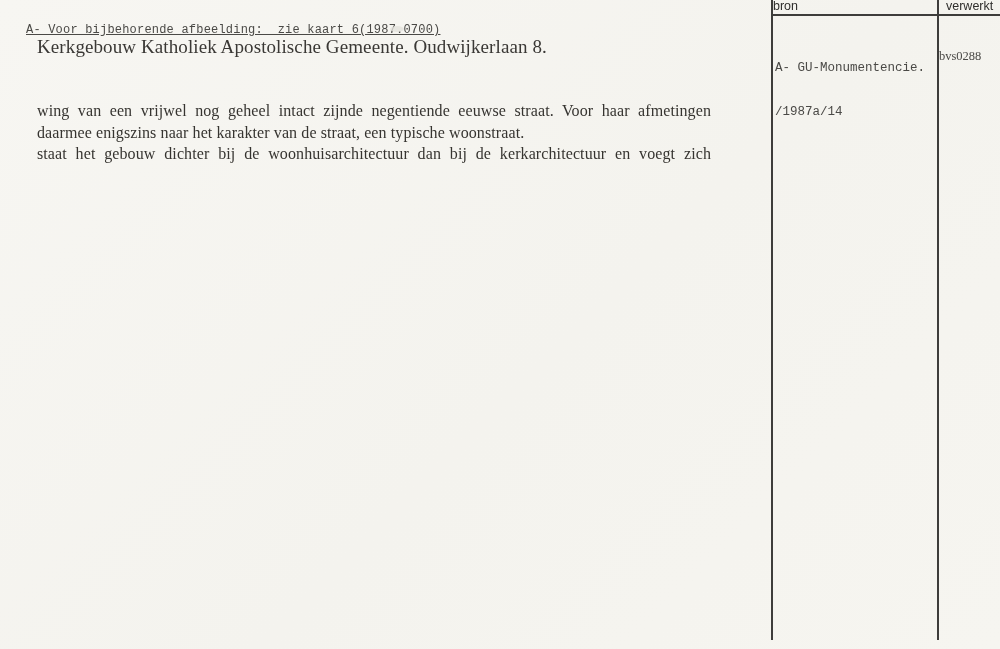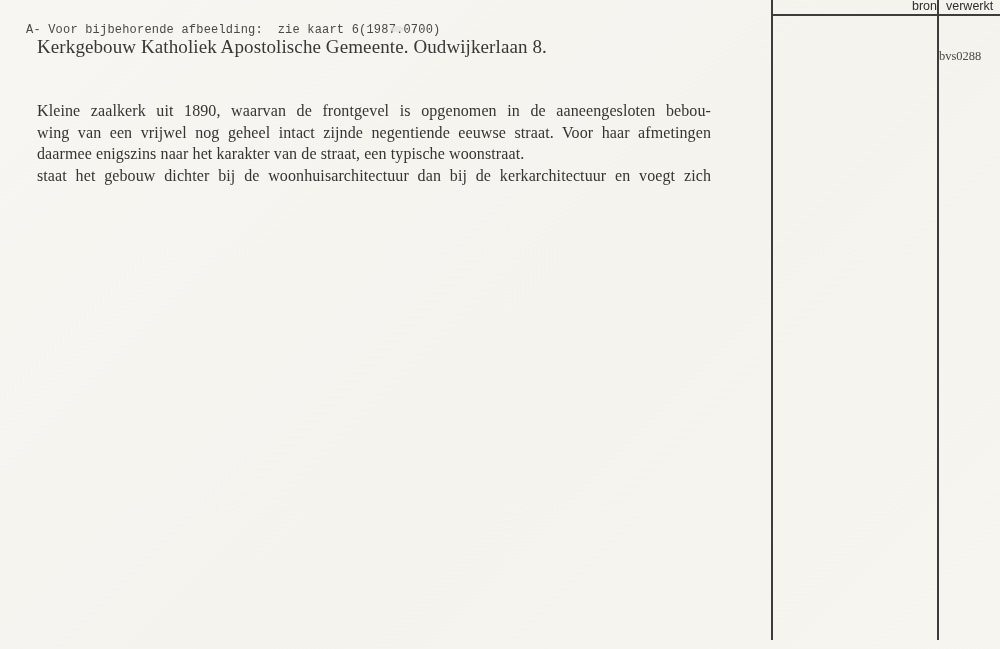--- a/index.html
+++ b/index.html
@@ -25,20 +25,21 @@
     white-space: pre;
   }
   .sans {
     font-family: "Liberation Sans", "DejaVu Sans", sans-serif;
     color: #2f2e2c;
   }
   .note-line {
     left: 26px; top: 23px;
     font-size: 12px;
     letter-spacing: 0.2px;
+    text-decoration: underline;
   }
   .doc-title {
     left: 37px; top: 36px;
     font-size: 19px;
     color: #3a3835;
     white-space: nowrap;
     letter-spacing: 0.1px;
   }
   .para {
     left: 37px;
@@ -75,21 +76,21 @@
     width: 229px; height: 2px;
     background: #3e3d3b;
   }
   .col-header {
     top: 0px;
     font-size: 12.5px;
     line-height: 13px;
   }
   .col-header-bron {
     left: 773px; width: 164px;
-    text-align: right;
+    text-align: left;
     border-radius: 6px;
   }
   .col-header-verwerkt {
     left: 946px;
   }
   .bron-entry {
     left: 775px; top: 32px;
     font-size: 12.5px;
     line-height: 14.5px;
   }
@@ -111,33 +112,36 @@
 
 <div class="page">
 
   <div class="abs mono note-line">A- Voor bijbehorende afbeelding:  zie kaart 6(1987.0700)</div>
 
   <div class="abs smudge"></div>
 
   <div class="abs doc-title">Kerkgebouw Katholiek Apostolische Gemeente. Oudwijkerlaan 8.</div>
 
   <div class="abs para p1">
-    <div class="pline">Kleine zaalkerk uit 1890, waarvan de frontgevel is opgenomen in de aaneengesloten bebou-</div>
     <div class="pline">wing van een vrijwel nog geheel intact zijnde negentiende eeuwse straat. Voor haar afmetingen</div>
     <div class="pline last">daarmee enigszins naar het karakter van de straat, een typische woonstraat.</div>
     <div class="pline">staat het gebouw dichter bij de woonhuisarchitectuur dan bij de kerkarchitectuur en voegt zich</div>
   </div>
 
   <div class="abs para p2">
   </div>
 
   <div class="abs vline vline-left"></div>
   <div class="abs vline vline-right"></div>
   <div class="abs hline-header"></div>
 
   <div class="abs sans col-header col-header-bron">bron</div>
 
   <div class="abs sans col-header col-header-verwerkt">verwerkt</div>
 
+  <div class="abs mono bron-entry">
+    <div>A- GU-Monumentencie.</div>
+    <div>/1987a/14</div>
+  </div>
 
   <div class="abs mono verwerkt-entry">bvs0288</div>
 
 </div>
 
 </body></html>

